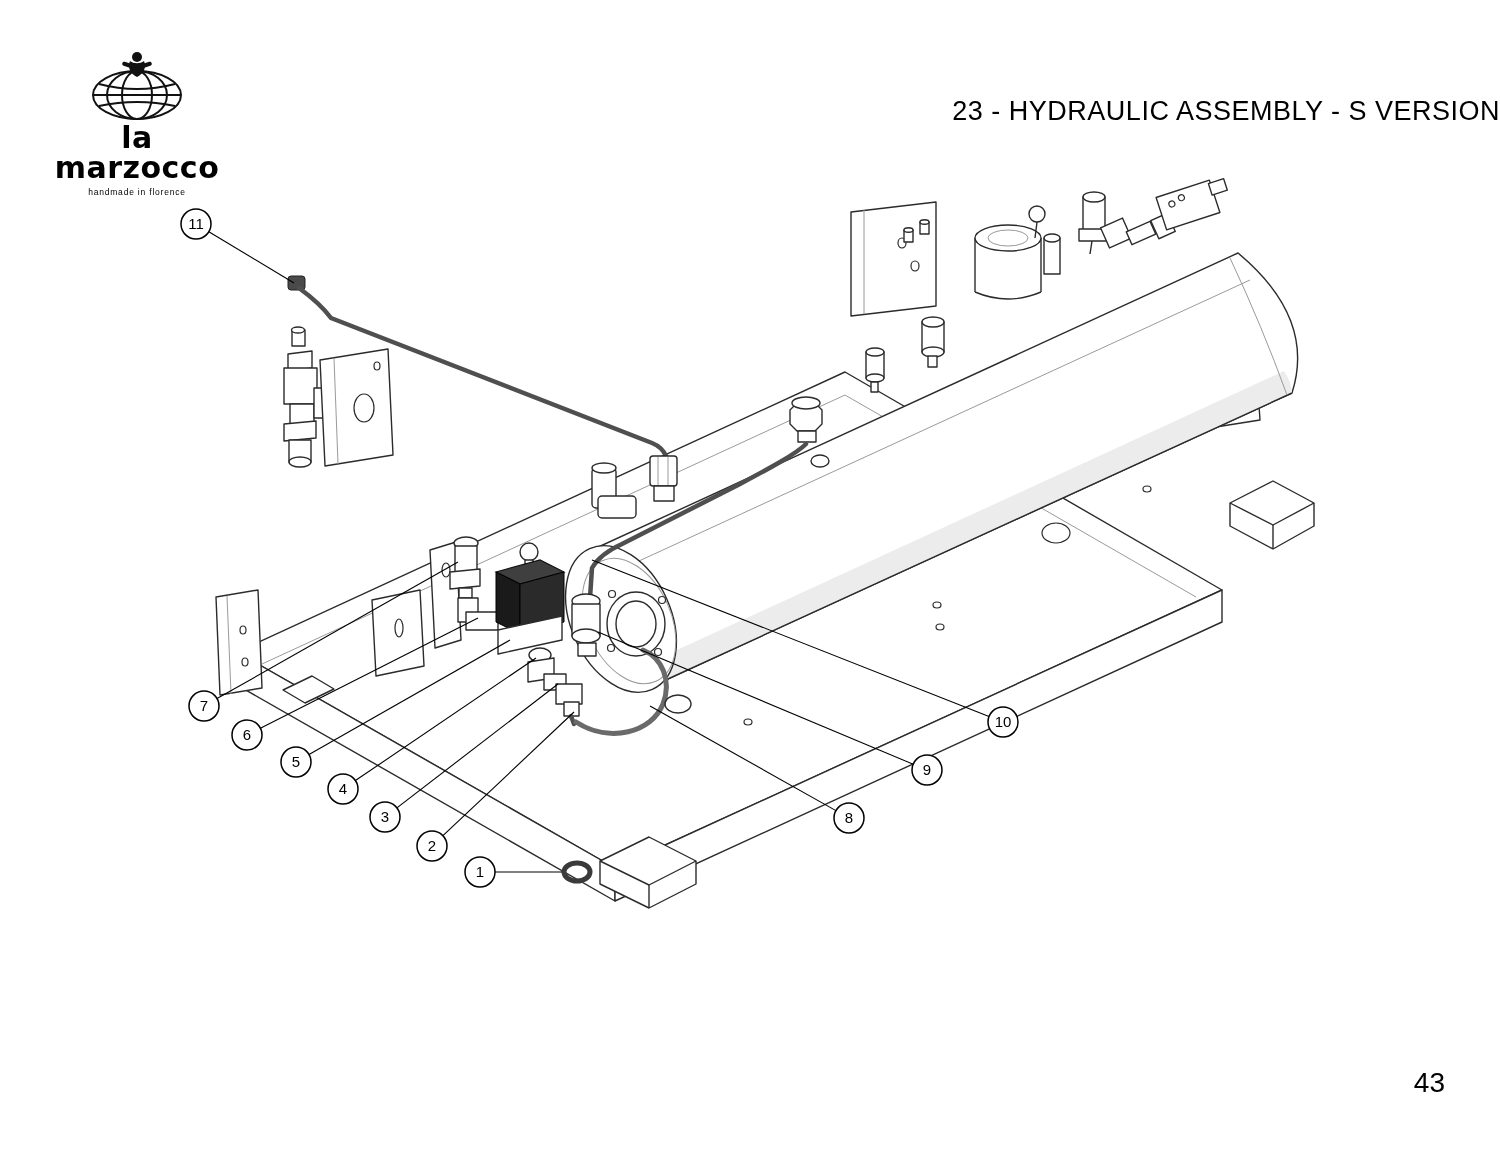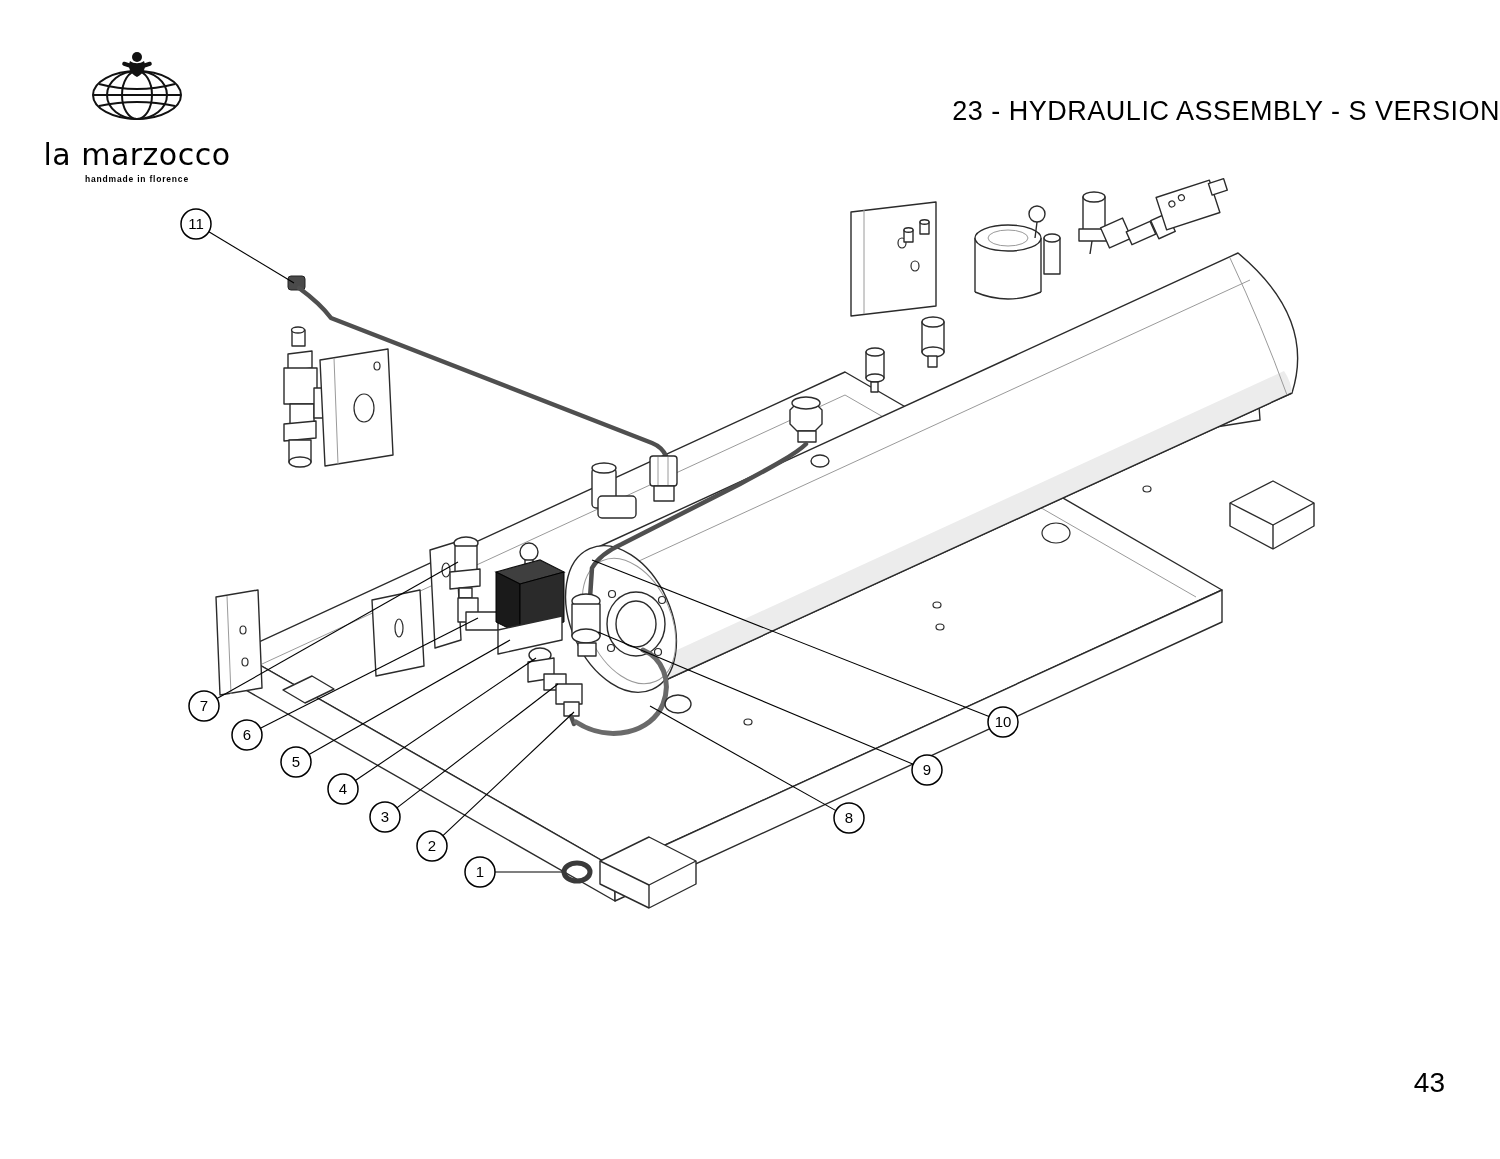--- a/index.html
+++ b/index.html
@@ -8,22 +8,22 @@
     --solenoid-color:#1a1a1a;
     --shade-color:#ececec;
   }
   html,body{margin:0;padding:0;background:#ffffff;}
   .page{
     position:relative;width:1500px;height:1159px;background:#fff;overflow:hidden;
     font-family:"Liberation Sans",sans-serif;color:#000;
   }
   .logo-block{position:absolute;top:48px;left:42px;width:190px;text-align:center;}
   .logo-mark{display:block;margin:0 auto;}
-  .logo-name{font-family:"DejaVu Sans",sans-serif;font-weight:normal;font-size:30px;line-height:1;letter-spacing:.5px;margin-top:18px;}
-  .logo-tagline{font-size:8.5px;font-weight:bold;letter-spacing:.8px;margin-top:4px;}
+  .logo-name{font-family:"DejaVu Sans",sans-serif;font-weight:bold;font-size:30px;line-height:1;letter-spacing:.5px;margin-top:1px;}
+  .logo-tagline{font-size:8.5px;font-weight:normal;letter-spacing:.8px;margin-top:4px;}
   .doc-title{
     position:absolute;top:96px;left:0;width:100%;text-align:right;
     font-size:27px;letter-spacing:.5px;
   }
   .page-number{position:absolute;right:55px;bottom:60px;font-size:28px;}
   .diagram-svg{position:absolute;top:0;left:0;}
   .outline{fill:#ffffff;stroke:var(--line-color);stroke-width:1.4;stroke-linejoin:round;}
   .thin{fill:none;stroke:#9a9a9a;stroke-width:1;}
   .metal{fill:none;stroke:var(--line-color);stroke-width:1.4;stroke-linejoin:round;}
   .pipe{fill:none;stroke:var(--pipe-color);stroke-width:4.5;stroke-linecap:round;stroke-linejoin:round;}

